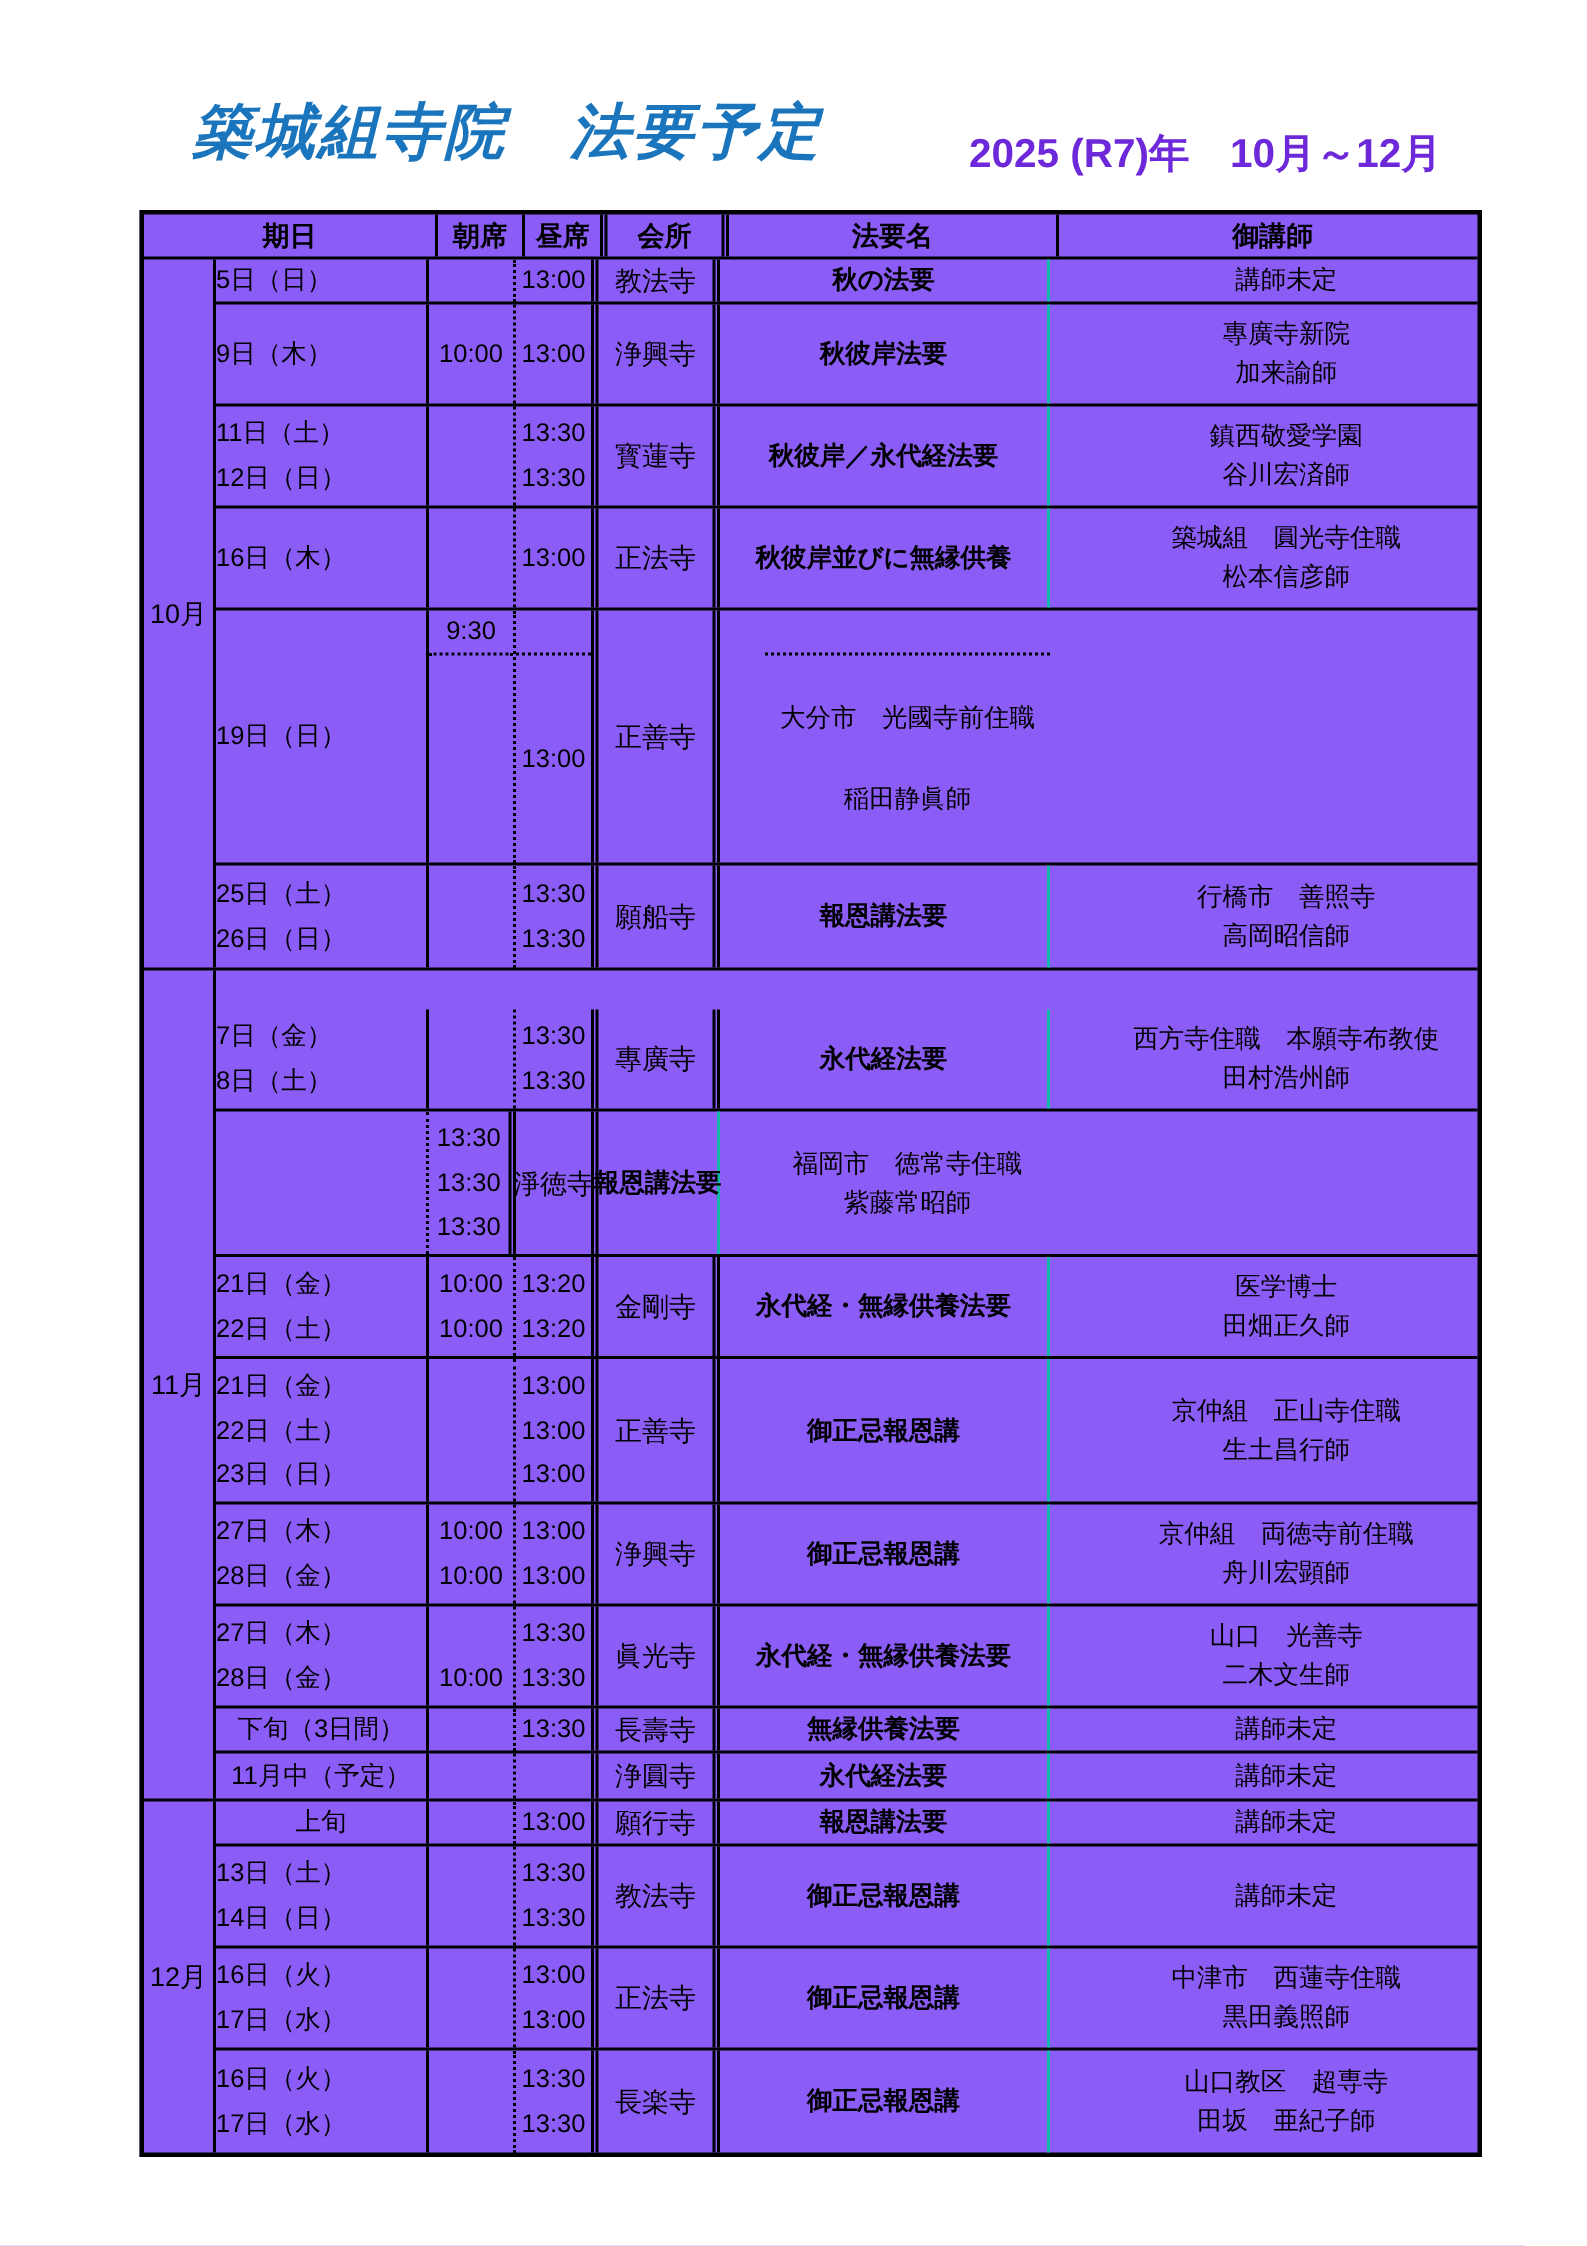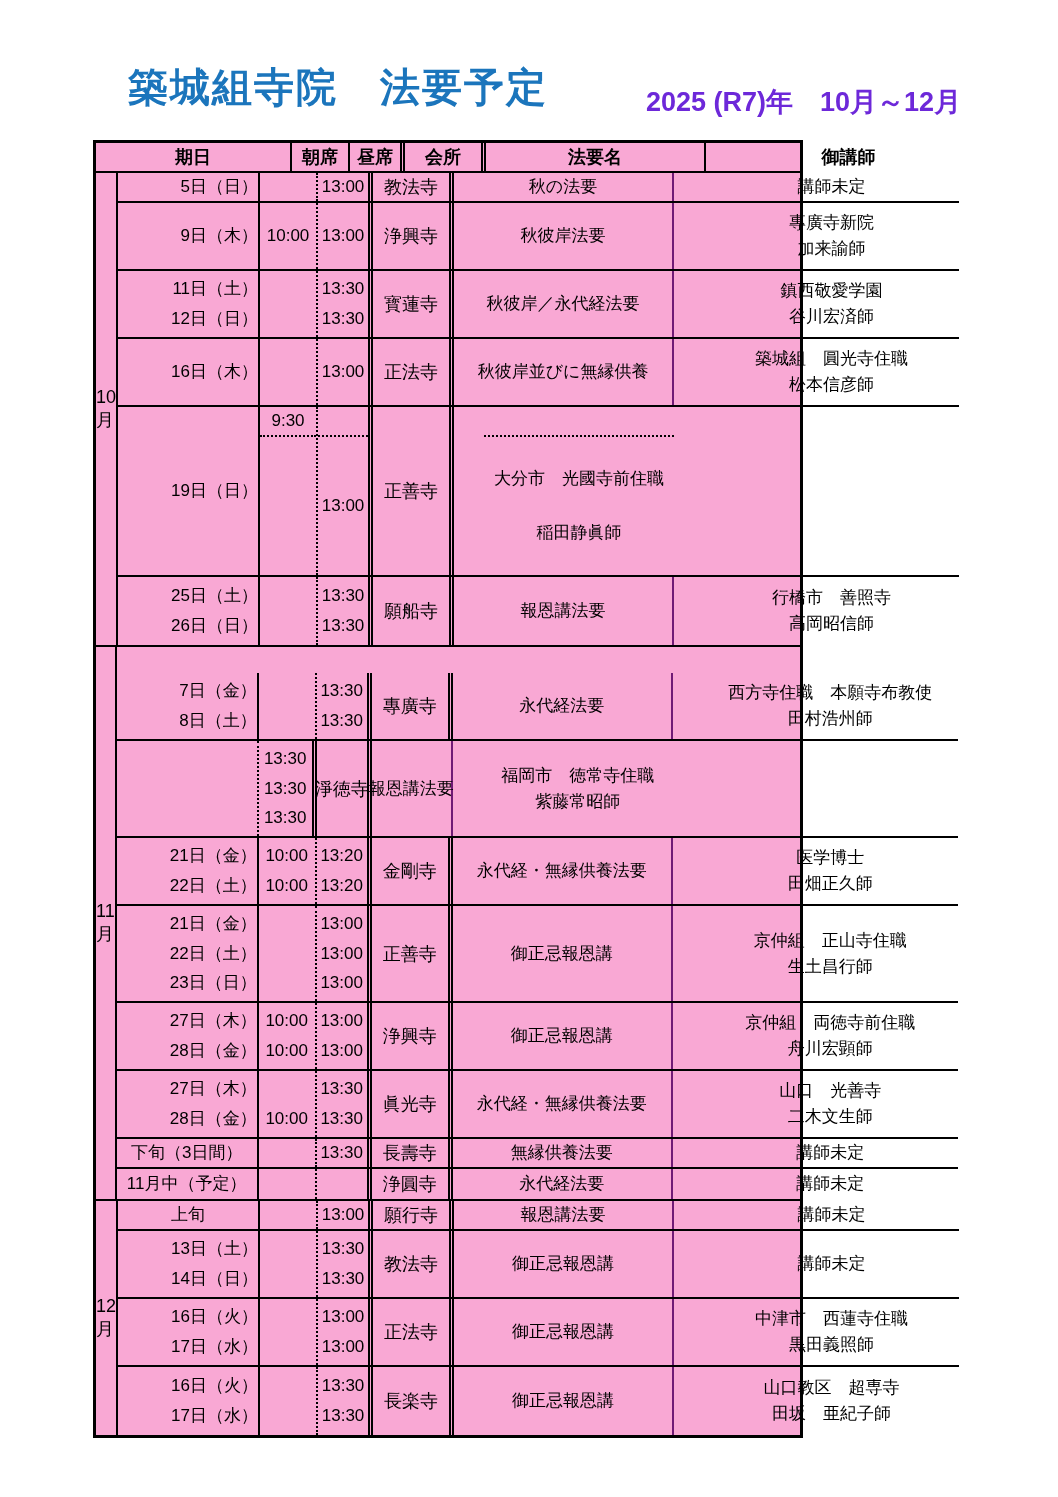--- a/index.html
+++ b/index.html
@@ -3,27 +3,27 @@
 <meta charset="utf-8">
 <style>
   * { margin:0; padding:0; box-sizing:border-box; }
   body { background:#ffffff; }
   .page {
     position:relative; width:1058px; height:1497px; background:#ffffff;
     font-family:"Liberation Sans", sans-serif; color:#000;
   }
   .title {
     position:absolute; left:128px; top:60px;
-    font-size:40px; font-weight:bold; letter-spacing:2px; white-space:pre;
+    font-size:40px; font-weight:bold; letter-spacing:2px; white-space:pre;font-style:italic;
   }
   .subtitle {
     position:absolute; left:646px; top:84px;
     font-size:27px; font-weight:bold; white-space:pre;
   }
-  .schedule { position:absolute; left:93px; top:140px; width:710px; border:3px solid #000; background:#f9a8d4; }
+  .schedule { position:absolute; left:93px; top:140px; width:895px; border:3px solid #000; background:#8b5cf6; }
 
   
   .hdr { display:grid; grid-template-columns:196px 58px 55px 81px 220px 285px; border-bottom:2px solid #000; }
   .hcell {
     height:28px; display:flex; align-items:center; justify-content:center;
     font-size:18px; font-weight:bold;
   }
   .hcell.b-solid  { border-right:2px solid #000; }
   .hcell.b-double { border-right:5px double #000; }
 
@@ -35,29 +35,29 @@
     align-items:center; justify-content:center; font-size:18px;
   }
   .rows { flex:1; }
   .row { display:grid; grid-template-columns:142px 58px 55px 81px 220px 285px; border-bottom:2px solid #000; }
   .rows .row:last-child { border-bottom:none; }
 
   .cell { display:flex; flex-direction:column; justify-content:space-evenly; font-size:17px; }
   .line { min-height:22px; line-height:22px; white-space:pre; }
 
   .cell.date { border-right:2px solid #000; }
-  .cell.date .line { text-align:right; }
+  .cell.date .line { text-align:left; }
   .row.center-date .cell.date .line { text-align:center; padding-right:0; }
 
   .cell.morning  { border-right:2px dotted #000; }
   .cell.afternoon{ border-right:5px double #000; }
   .cell.morning .line, .cell.afternoon .line { text-align:center; }
 
   .cell.venue { border-right:5px double #000; align-items:center; justify-content:center; font-size:18px; text-align:center; }
-  .cell.service { border-right:2px solid #701a75; align-items:center; justify-content:center; text-align:center; }
+  .cell.service { border-right:2px solid #14b8a6; align-items:center; justify-content:center; text-align:center;font-weight:bold; }
   .cell.lecturer { align-items:center; justify-content:center; text-align:center;padding-left:30px; }
   .cell.service .line, .cell.lecturer .line { line-height:26px; min-height:26px; }
 
   
   .cell.split { justify-content:flex-start; }
   .sub-top {
     height:30px; flex:0 0 30px; border-bottom:2px dotted #000;
     display:flex; align-items:center; justify-content:center; width:100%;
   }
   .sub-bottom {

